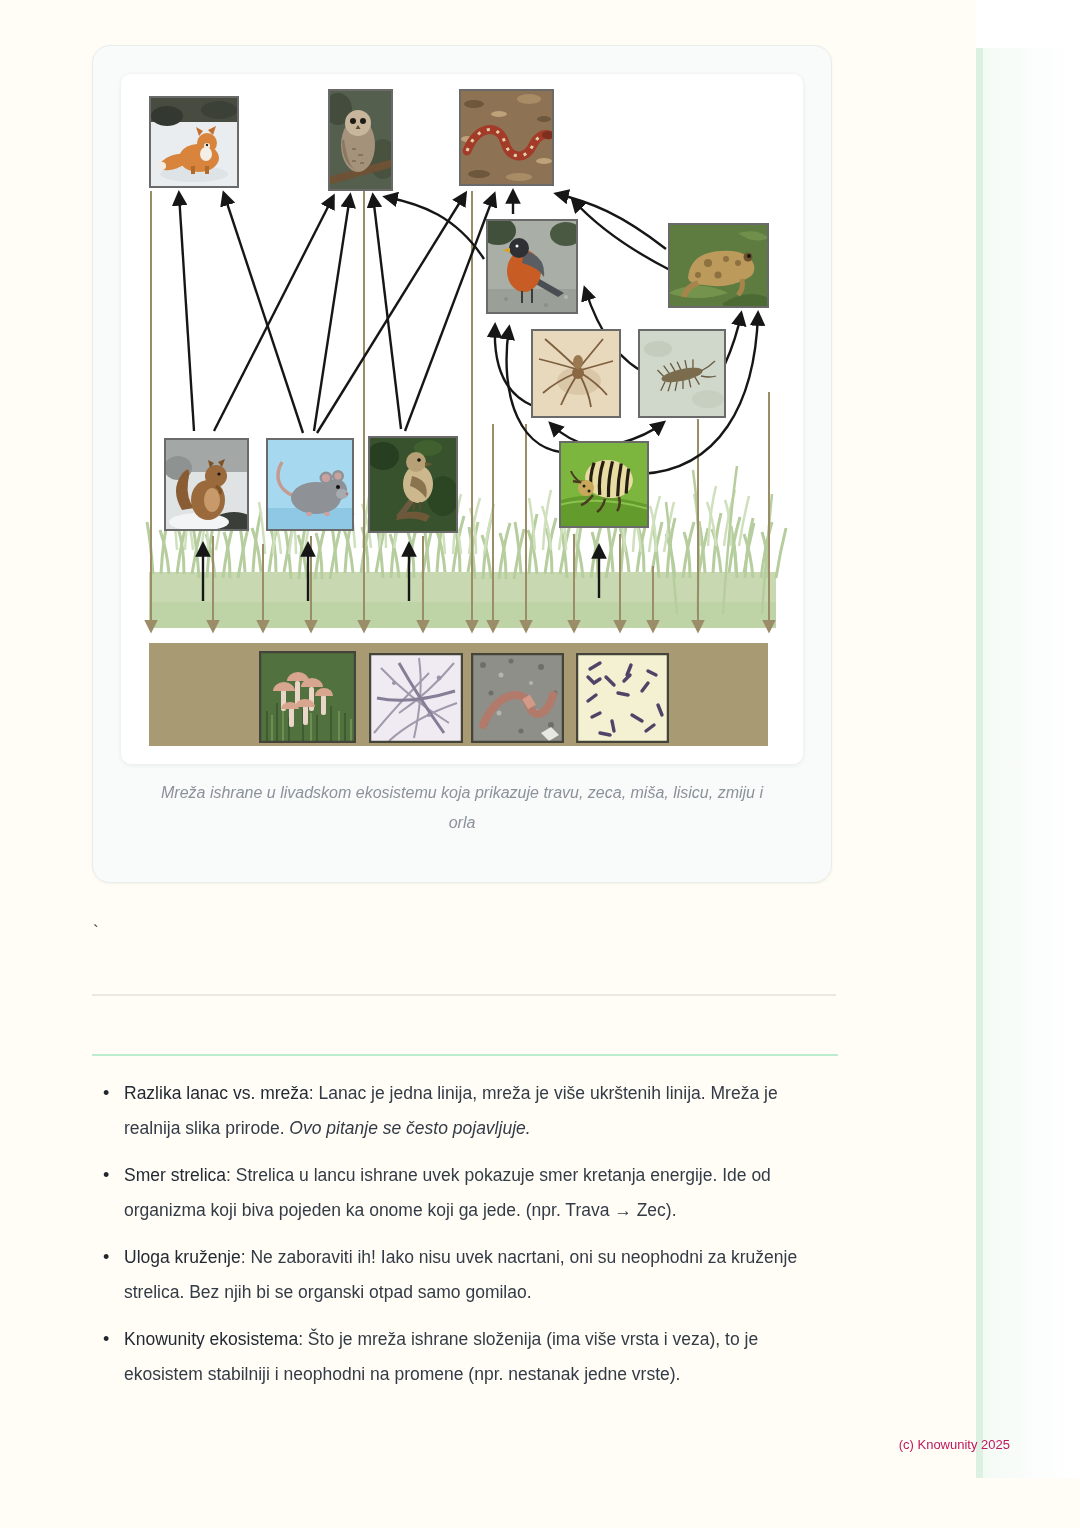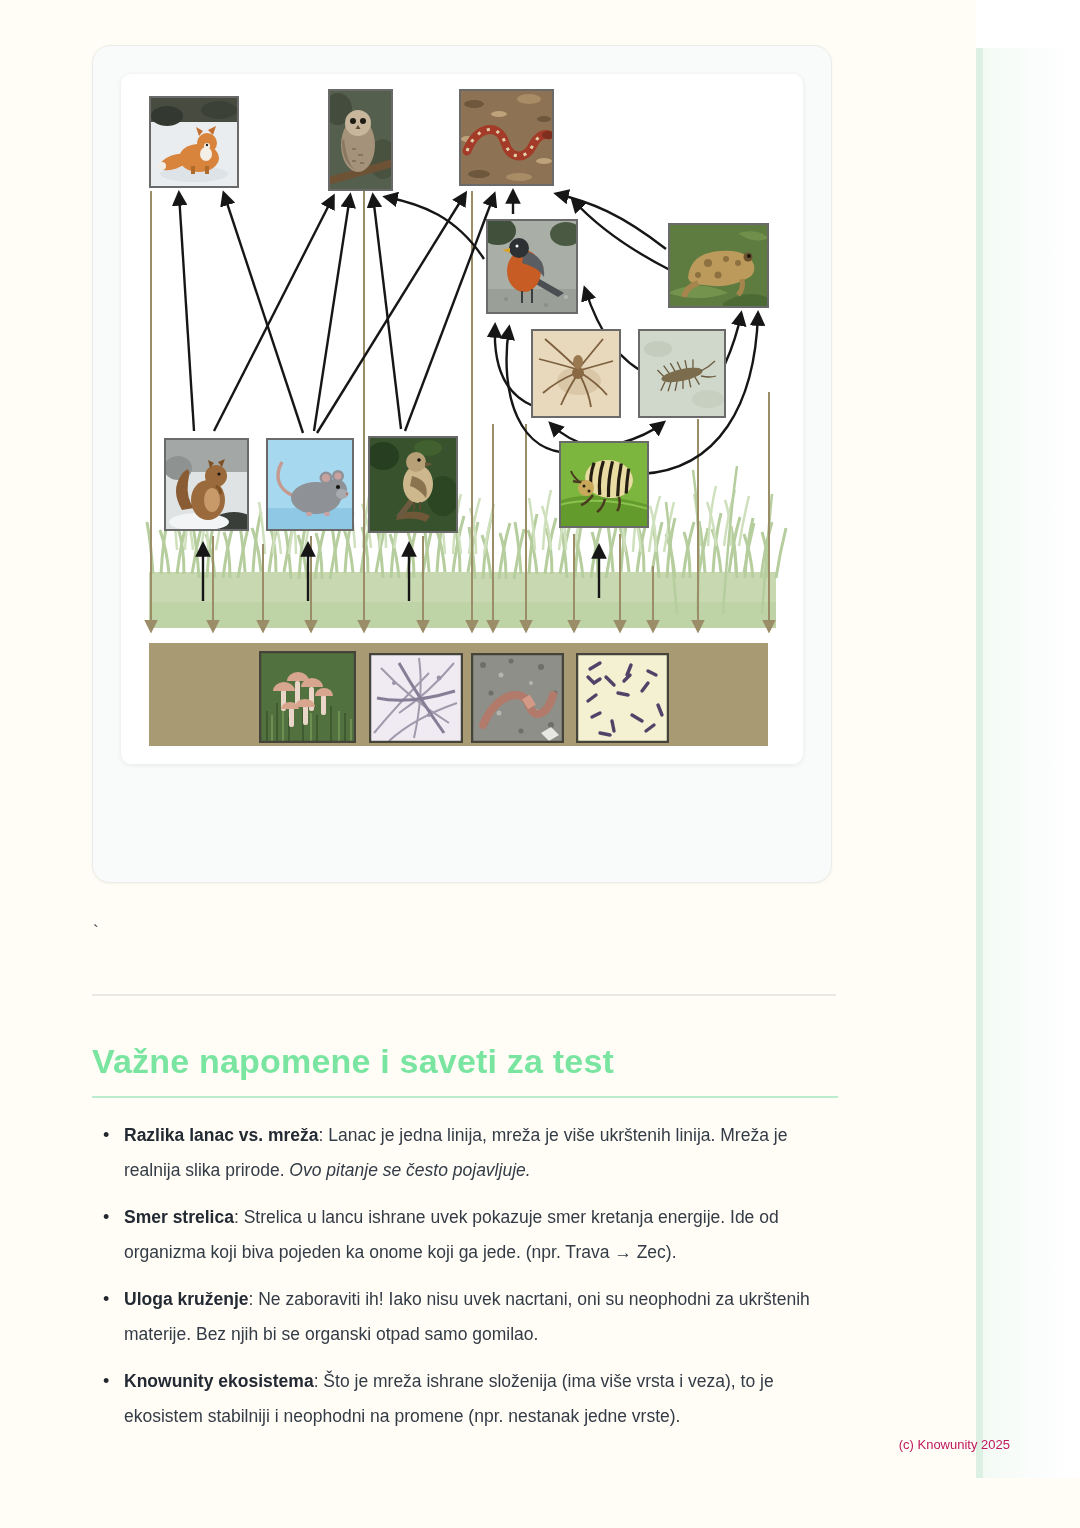--- a/index.html
+++ b/index.html
@@ -14,21 +14,21 @@
   .figure-panel svg.web{display:block;width:682px;height:690px;}
   .caption{position:absolute;left:59px;top:732px;width:620px;text-align:center;font-style:italic;font-size:16px;line-height:30px;color:#8b929b;}
   .stray{position:absolute;left:93px;top:922px;font-size:17px;color:#3a424c;}
   .divider{position:absolute;left:92px;top:994px;width:744px;height:2px;background:#e9e9e3;}
   .section{position:absolute;left:92px;top:1040px;width:746px;}
   .section h1{margin:0;font-size:34px;line-height:42px;font-weight:700;color:#79e5a0;letter-spacing:.2px;}
   .heading-underline{margin-top:14px;width:746px;height:2px;background:#b9edce;}
   .bullets{margin-top:20px;}
   .li{position:relative;padding-left:32px;margin-bottom:12px;font-size:17.5px;line-height:35px;color:#333b46;}
   .li .dot{position:absolute;left:11px;top:0;color:#22272e;font-size:18px;}
-  .li strong{font-weight:700;color:#232a33;text-align:center;}
+  .li strong{font-weight:400;color:#232a33;text-align:center;}
   .li em{}
   .footer{position:absolute;right:70px;top:1437px;font-size:13px;color:#be185d;}
 </style>
 </head>
 <body>
 
 <div class="page">
 
   <div class="strip-white-top"></div>
   <div class="strip-line"></div>
@@ -413,38 +413,38 @@
               <path d="M56 62 l10 6"></path>
               <path d="M24 80 l10 2"></path>
             <path d="M70 78 l8 -6"></path>
               <path d="M48 28 l6 -6"></path>
               <path d="M12 24 l6 6 6 -4"></path>
           </g>
           <rect x="1" y="1" width="91" height="88" fill="none" stroke="#44443a" stroke-width="2.5"></rect>
         </svg>
       </svg>
     </div>
+    <div class="caption">Mreža ishrane u livadskom ekosistemu koja prikazuje travu, zeca, miša, lisicu, zmiju i orla</div>
   </div>
 
   <div class="stray">`</div>
 
   <div class="divider"></div>
 
   <div class="section">
-    <h1>Važne napomene i saveti za test</h1>
     <div class="heading-underline"></div>
     <div class="bullets">
       <div class="li">
         <span class="dot">•</span><strong>Razlika lanac vs. mreža</strong><span>: Lanac je jedna linija, mreža je više ukrštenih linija. Mreža je realnija slika prirode. </span><em>Ovo pitanje se često pojavljuje.</em>
       </div>
       <div class="li">
         <span class="dot">•</span><strong>Smer strelica</strong><span>: Strelica u lancu ishrane uvek pokazuje smer kretanja energije. Ide od organizma koji biva pojeden ka onome koji ga jede. (npr. Trava → Zec).</span><em></em>
       </div>
       <div class="li">
-        <span class="dot">•</span><strong>Uloga kruženje</strong><span>: Ne zaboraviti ih! Iako nisu uvek nacrtani, oni su neophodni za ukrštenih materije. Bez njih bi se organski otpad samo gomilao.</span><em></em>
+        <span class="dot">•</span><strong>Uloga kruženje</strong><span>: Ne zaboraviti ih! Iako nisu uvek nacrtani, oni su neophodni za kruženje strelica. Bez njih bi se organski otpad samo gomilao.</span><em></em>
       </div>
       <div class="li">
         <span class="dot">•</span><strong>Knowunity ekosistema</strong><span>: Što je mreža ishrane složenija (ima više vrsta i veza), to je ekosistem stabilniji i neophodni na promene (npr. nestanak jedne vrste).</span><em></em>
       </div>
     </div>
   </div>
 
   <div class="footer">(c) Knowunity 2025</div>
 
 </div>

